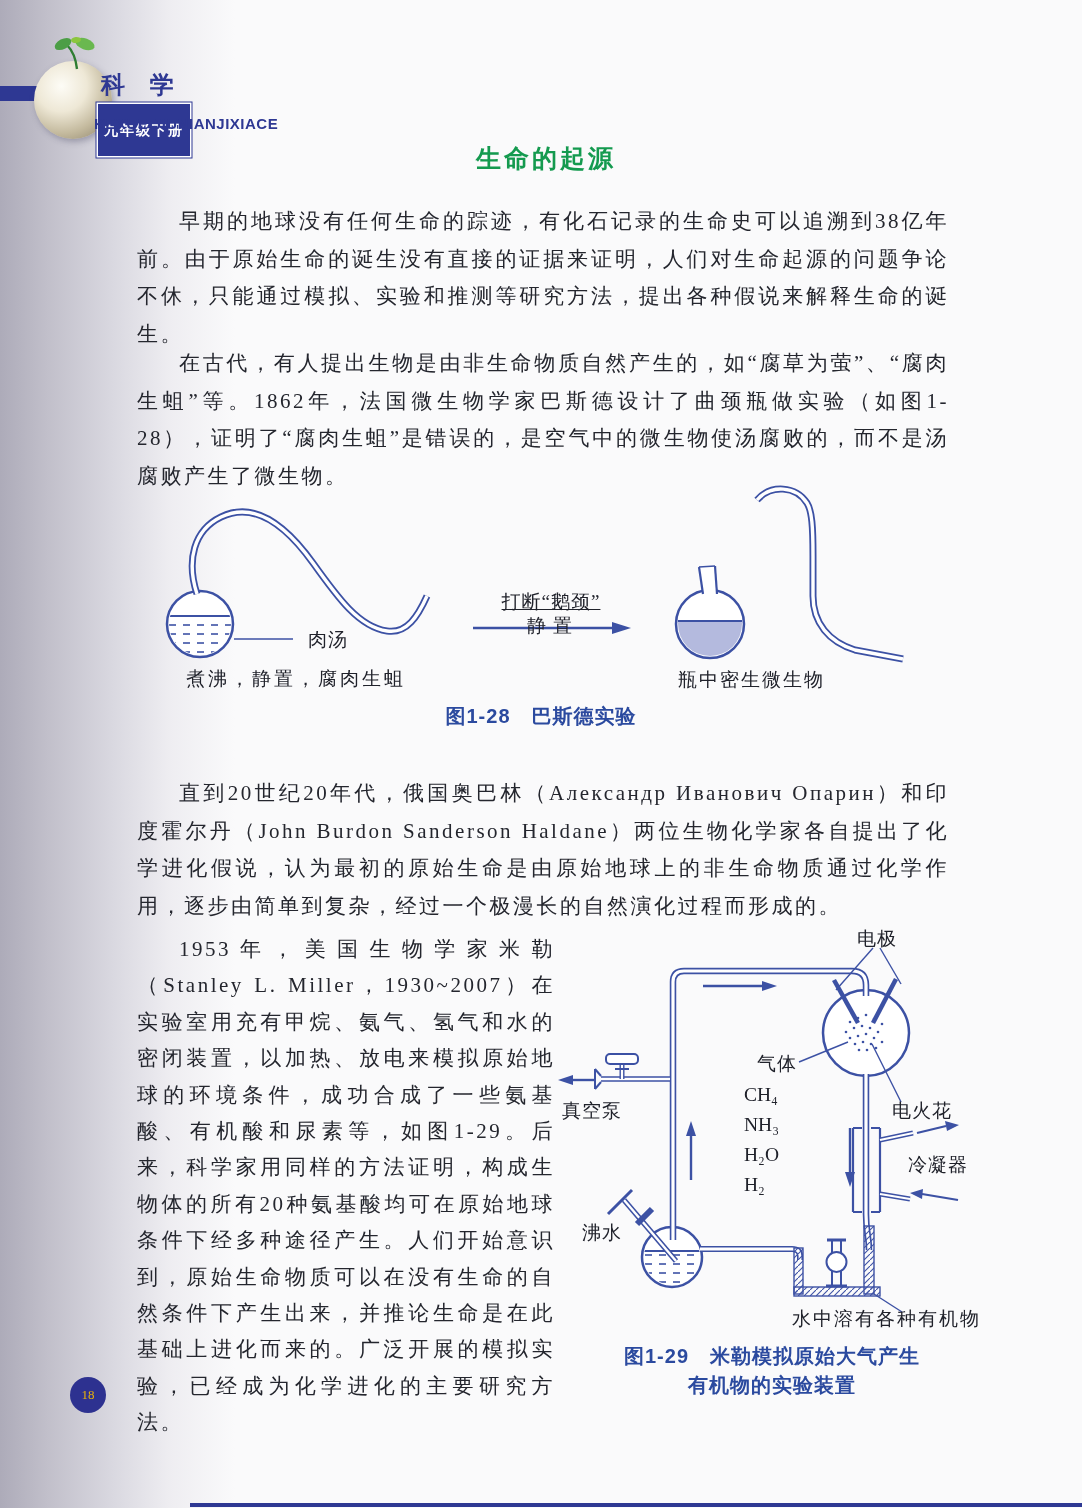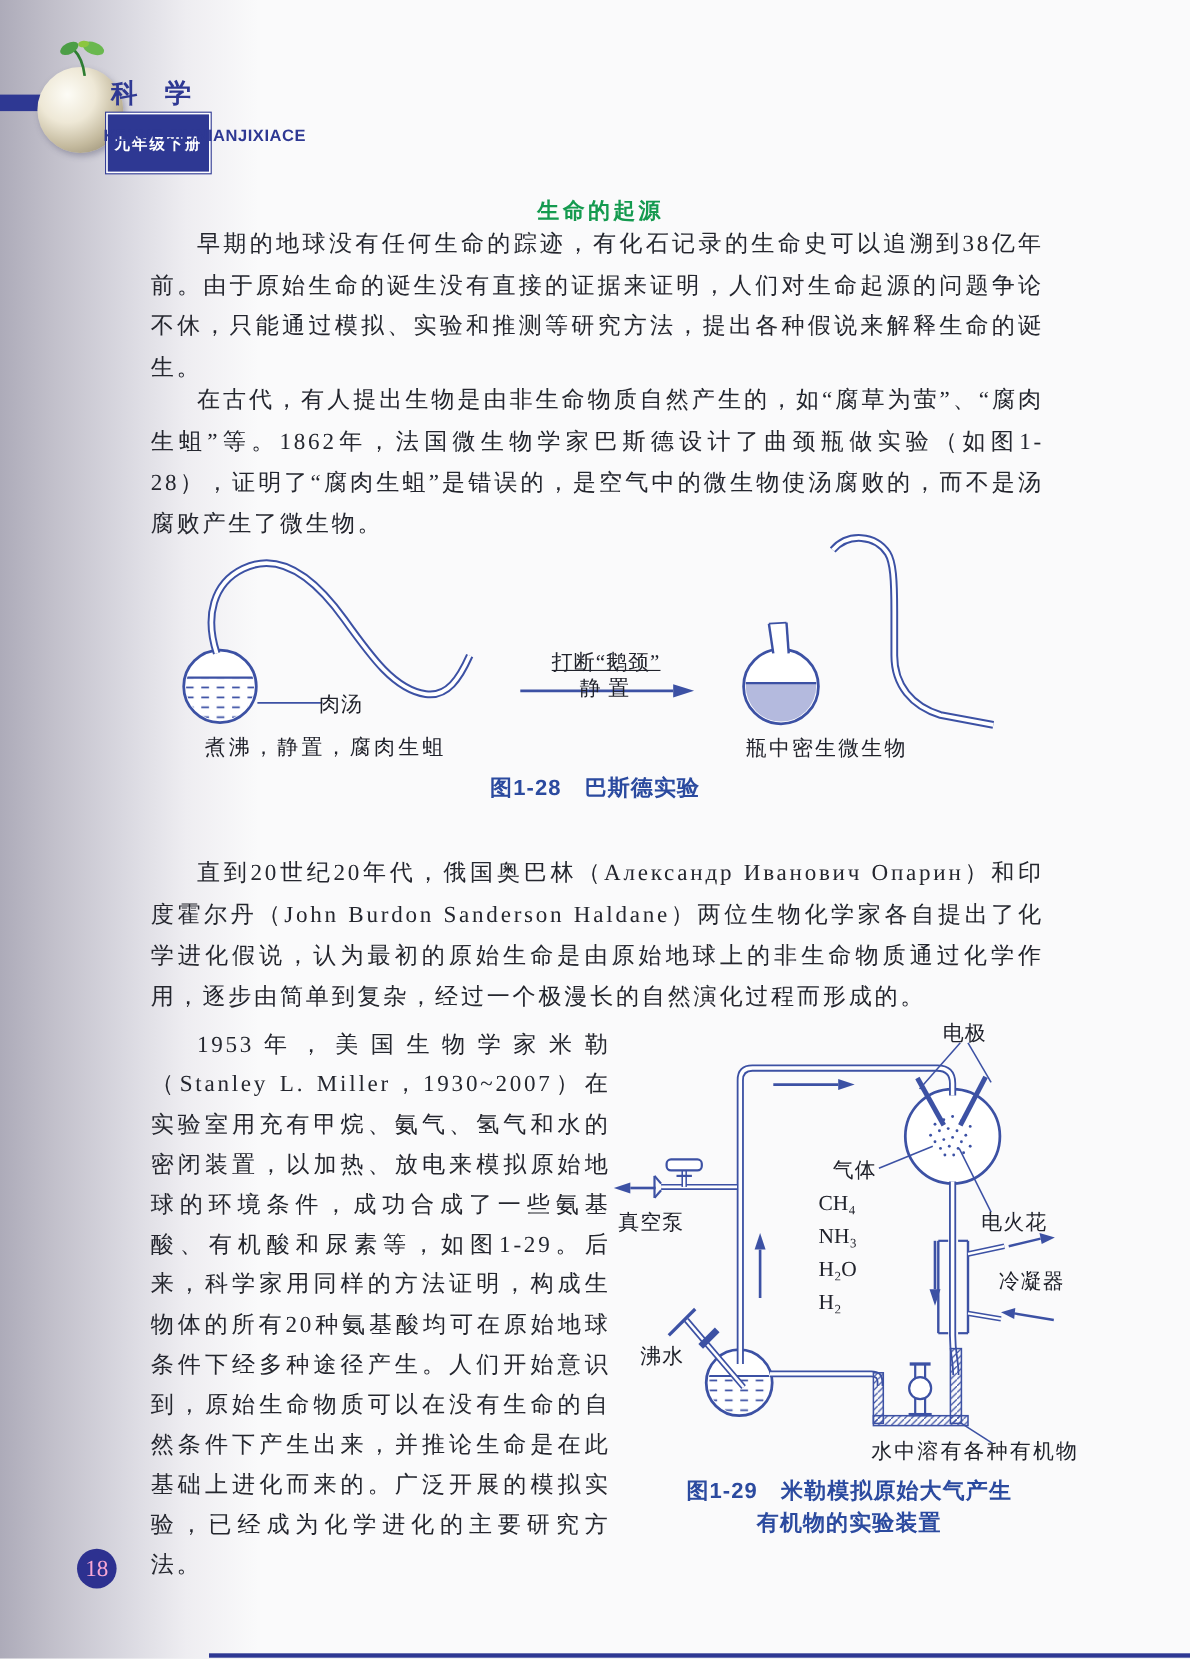--- a/index.html
+++ b/index.html
@@ -14,33 +14,33 @@
   .sprout{position:absolute;left:52px;top:36px;width:52px;height:34px;}
   .hdr-subject{position:absolute;left:101px;top:69px;font-family:"Liberation Sans","DejaVu Sans",sans-serif;
          font-weight:bold;font-size:24px;color:#2e3893;letter-spacing:9px;}
   .hdr-grade{position:absolute;left:98px;top:92px;background:#2e3893;color:#fff;
          font-family:"Liberation Sans","DejaVu Sans",sans-serif;font-weight:bold;font-size:14px;
          line-height:18px;padding:17px 6px;letter-spacing:2px;
          box-shadow:0 0 0 1.5px #fff,0 0 0 2.5px #2e3893;margin-top:12px;}
   .hdr-pinyin{position:absolute;left:94px;top:115px;font-family:"Liberation Sans","DejaVu Sans",sans-serif;
          font-weight:bold;font-size:15px;color:#2e3893;letter-spacing:.5px;}
   .title{position:absolute;left:140px;top:142px;width:812px;text-align:center;
-         font-family:"Liberation Sans","DejaVu Sans",sans-serif;font-weight:bold;font-size:20px;color:#149a4f;
-         letter-spacing:3px;margin-top:36px;}
+         font-family:"Liberation Sans","DejaVu Sans",sans-serif;font-weight:bold;font-size:25px;color:#149a4f;
+         letter-spacing:3px;}
   .para{position:absolute;font-size:21px;line-height:37.5px;letter-spacing:2.5px;
         text-align:justify;text-indent:2em;margin-top:12px;}
   .p-wide{left:137px;width:812px;}
   .p-col{left:137px;width:418px;line-height:36.4px;}
   .fig-label{position:absolute;font-size:19px;color:#20222b;letter-spacing:1px;white-space:nowrap;}
   .fig-caption{position:absolute;font-family:"Liberation Sans","DejaVu Sans",sans-serif;font-weight:bold;
         font-size:20px;color:#2b4a9f;letter-spacing:1px;}
   .gases{position:absolute;left:744px;top:1080px;width:86px;
         font-size:19.5px;line-height:30px;color:#20222b;}
-  .pagenum{position:absolute;left:70px;top:1408px;width:36px;height:36px;border-radius:50%;
-        background:#2d3190;color:#f9a8d4;font-size:21px;display:flex;align-items:center;justify-content:center;}
+  .pagenum{position:absolute;left:70px;top:1377px;width:36px;height:36px;border-radius:50%;
+        background:#2d3190;color:#eab308;font-size:13px;display:flex;align-items:center;justify-content:center;}
   .footline{position:absolute;left:190px;top:1503px;width:892px;height:4px;background:#2e3893;}
   svg{position:absolute;overflow:visible;}
 </style>
 </head>
 <body>
 
 <div class="page">
 
   <div class="spine"></div>
   <div class="band"></div>
@@ -97,21 +97,21 @@
       </g>
       <line x1="678" y1="621" x2="742" y2="621" stroke="#3c51a4" stroke-width="2"></line>
       <polygon points="703,596 699,567 716,566 717,596" fill="#fff"></polygon>
       <line x1="703" y1="594" x2="699" y2="567" stroke="#3c51a4" stroke-width="2.2"></line>
       <line x1="717" y1="594" x2="715" y2="566" stroke="#3c51a4" stroke-width="2.2"></line>
       <line x1="699" y1="567" x2="715" y2="566" stroke="#3c51a4" stroke-width="1.6"></line>
       <path d="M757 500 C771 484 796 486 807 503 C812 511 813 527 813 556 L813 596 C813 623 829 642 855 650 L903 659" fill="none" stroke="#3c51a4" stroke-width="7"></path>
       <path d="M757 500 C771 484 796 486 807 503 C812 511 813 527 813 556 L813 596 C813 623 829 642 855 650 L903 659" fill="none" stroke="#fff" stroke-width="3.4"></path>
     </g>
   </svg>
-  <div class="fig-label" style="left:290px;top:627px;font-family:Liberation Serif, serif;">肉汤</div>
+  <div class="fig-label" style="left:308px;top:627px;font-family:Liberation Serif, serif;">肉汤</div>
   <div class="fig-label" style="left:186px;top:666px;letter-spacing:3px;">煮沸，静置，腐肉生蛆</div>
   <div class="fig-label" style="left:480px;top:589px;width:142px;text-align:center;text-decoration:underline;">打断“鹅颈”</div>
   <div class="fig-label" style="left:527px;top:613px;letter-spacing:7px;">静置</div>
   <div class="fig-label" style="left:678px;top:667px;letter-spacing:2px;">瓶中密生微生物</div>
   <div class="fig-caption" style="left:341px;top:703px;width:400px;text-align:center;">图1-28　巴斯德实验</div>
 
   <div class="para p-wide" style="top:763px;">直到20世纪20年代，俄国奥巴林（Александр Иванович Опарин）和印度霍尔丹（John Burdon Sanderson Haldane）两位生物化学家各自提出了化学进化假说，认为最初的原始生命是由原始地球上的非生命物质通过化学作用，逐步由简单到复杂，经过一个极漫长的自然演化过程而形成的。</div>
   <div class="para p-col" style="top:919px;">1953年，美国生物学家米勒（Stanley L. Miller，1930~2007）在实验室用充有甲烷、氨气、氢气和水的密闭装置，以加热、放电来模拟原始地球的环境条件，成功合成了一些氨基酸、有机酸和尿素等，如图1-29。后来，科学家用同样的方法证明，构成生物体的所有20种氨基酸均可在原始地球条件下经多种途径产生。人们开始意识到，原始生命物质可以在没有生命的自然条件下产生出来，并推论生命是在此基础上进化而来的。广泛开展的模拟实验，已经成为化学进化的主要研究方法。</div>
 
   <svg style="left:555px;top:918px;width:430px;height:412px;" viewBox="555 918 430 412">

